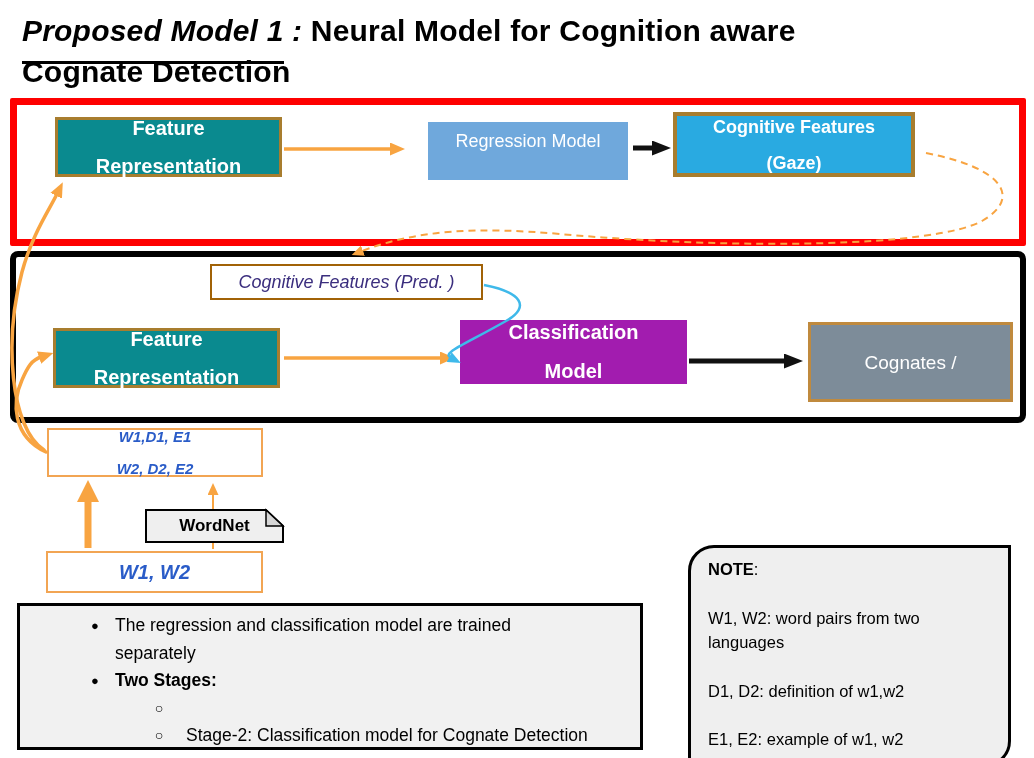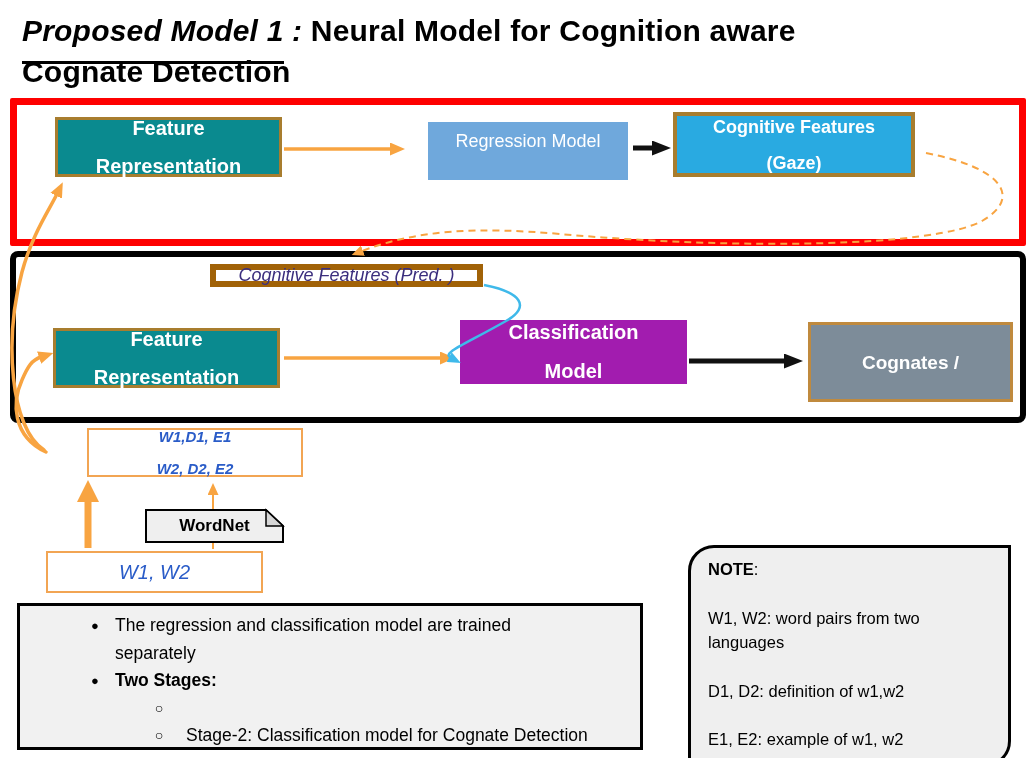--- a/index.html
+++ b/index.html
@@ -21,30 +21,30 @@
     align-items:center;justify-content:center;text-align:right;gap:12px;}
   .box span{display:block;}
   .fr-box{width:227px;height:60px;background:#0A8A8F;border:3px solid #A87D2E;
     color:#fff;font-weight:bold;font-size:20px;line-height:26px;}
   .fr-top{left:55px;top:117px;}
   .fr-mid{left:53px;top:328px;}
   .regression{left:428px;top:122px;width:200px;height:58px;background:#6FA8DC;
     color:#fff;font-size:18px;justify-content:flex-start;padding-top:9px;}
   .gaze{left:673px;top:112px;width:242px;height:65px;background:#29AAE1;border:4px solid #A87D2E;
     color:#fff;font-weight:bold;font-size:18px;line-height:24px;}
-  .pred{left:210px;top:264px;width:273px;height:23px;background:#fff;border:6px solid #a16207;
+  .pred{left:210px;top:264px;width:273px;height:36px;background:#fff;border:2px solid #a16207;
     color:#3B2E7E;font-style:italic;font-size:18px;}
   .classification{left:460px;top:320px;width:227px;height:64px;background:#a21caf;border:3px solid #a21caf;
     color:#fff;font-weight:bold;font-size:20px;line-height:27px;}
   .cognates{left:808px;top:322px;width:205px;height:80px;background:#7D8C99;border:3px solid #C08A3E;
-    color:#fff;font-weight:bold;font-size:19px;line-height:25px;}
+    color:#fff;font-weight:normal;font-size:19px;line-height:25px;}
   .wdefs{left:47px;top:428px;width:216px;height:49px;background:#fff;border:2px solid #F2A553;
-    color:#2A5CC8;font-weight:bold;font-style:italic;font-size:15px;line-height:20px;margin-left:40px;}
+    color:#2A5CC8;font-weight:bold;font-style:italic;font-size:15px;line-height:20px;}
   .wpair{left:46px;top:551px;width:217px;height:42px;background:#fff;border:2px solid #F2A553;
-    color:#2A5CC8;font-weight:normal;font-style:italic;font-size:20px;}
+    color:#2A5CC8;font-weight:bold;font-style:italic;font-size:20px;}
   .wordnet-label{position:absolute;left:146px;top:511px;width:137px;height:30px;
     display:flex;align-items:center;justify-content:center;
     font-weight:bold;font-size:17px;z-index:5;}
   
   .overlay{position:absolute;left:0;top:0;pointer-events:none;}
   
   .panel-bullets{position:absolute;left:17px;top:603px;width:626px;height:147px;box-sizing:border-box;
     background:#F1F1F1;border:3px solid #000;font-size:17.5px;line-height:27.5px;padding-top:6px;}
   .b-row{display:flex;}
   .b-dot{flex:none;width:22px;margin-left:64px;text-align:center;font-size:13px;}

